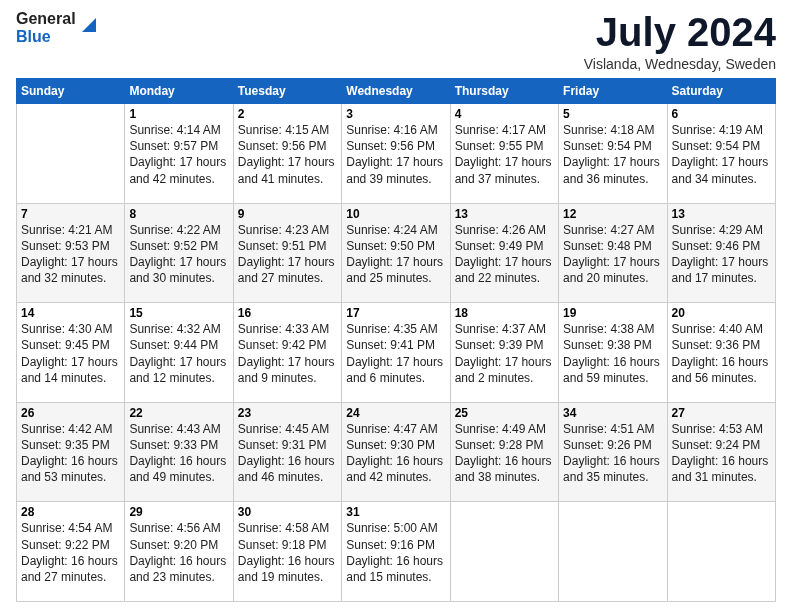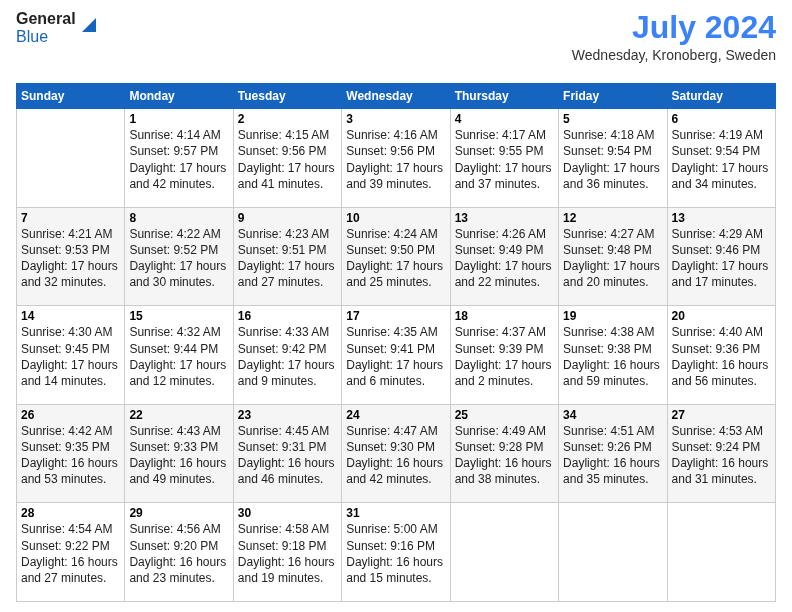--- a/index.html
+++ b/index.html
@@ -14,34 +14,34 @@
       width: 792px;
       height: 612px;
       padding: 10px 16px 10px 16px;
       display: flex;
       flex-direction: column;
     }
     .header {
       display: flex;
       justify-content: space-between;
       align-items: flex-start;
-      margin-bottom: 20px;
+      margin-bottom: 6px;
     }
     .logo {
       display: flex;
       flex-direction: column;
       align-items: flex-start;
     }
     .title-block {
       text-align: right;
     }
     .main-title {
-      font-size: 32px;
+      font-size: 40px;
       font-weight: bold;
-      color: #3b82f6;
+      color: #0f172a;
       line-height: 1.1;
     }
     .subtitle {
       font-size: 14px;
       color: #333;
       margin-top: 2px;
     }
     .calendar {
       border-collapse: collapse;
       width: 100%;
@@ -84,30 +84,30 @@
   </style>
 </head>
 <body>
 
 <div class="page">
   <div class="header">
     <div class="logo">
 <div style="display:flex;align-items:center;gap:0;">
   <div style="display:flex;flex-direction:column;line-height:1.15;">
     <span style="font-size:16px;font-weight:bold;color:#222;">General</span>
-    <span style="font-size:16px;font-weight:normal;color:#1565c0;">Blue</span>
+    <span style="font-size:16px;font-weight:bold;color:#1565c0;">Blue</span>
   </div>
   <svg width="22" height="22" viewBox="0 0 22 22" style="margin-left:2px;margin-top:-10px;">
     <polygon points="4,20 18,20 18,6" fill="#1565c0"></polygon>
   </svg>
 </div>
       </div>
     <div class="title-block">
       <div class="main-title">July 2024</div>
-      <div class="subtitle">Wednesday, Kronoberg, Sweden</div>
+      <div class="subtitle">Vislanda, Wednesday, Sweden</div>
     </div>
   </div>
 
   <table class="calendar">
     <thead>
       <tr>
         <th>Sunday</th>
         <th>Monday</th>
         <th>Tuesday</th>
         <th>Wednesday</th>

